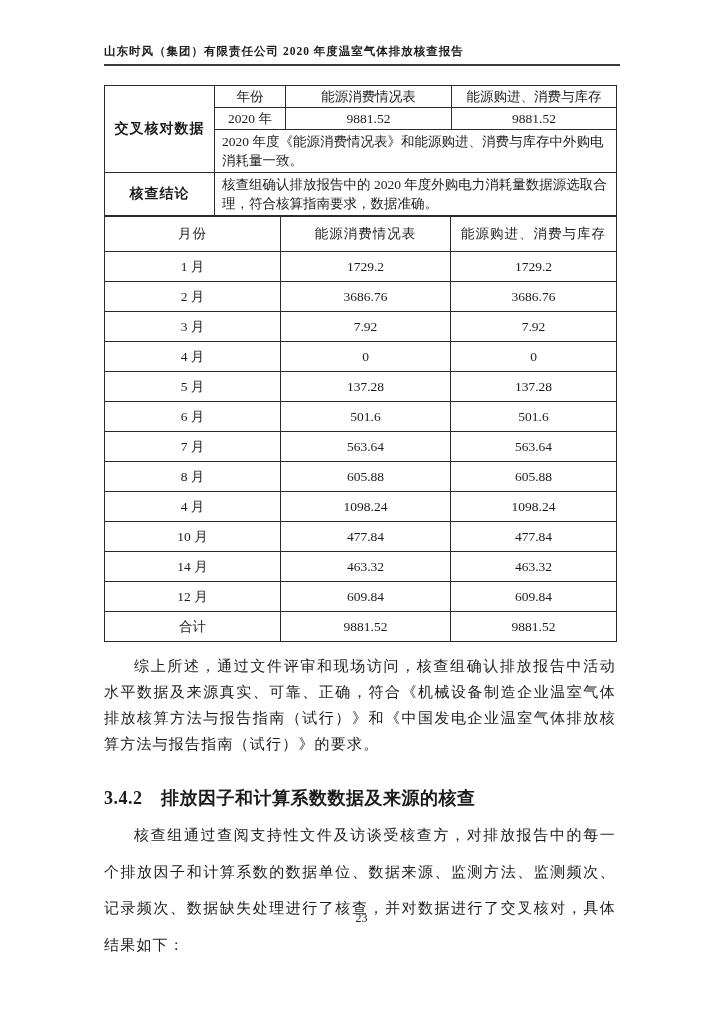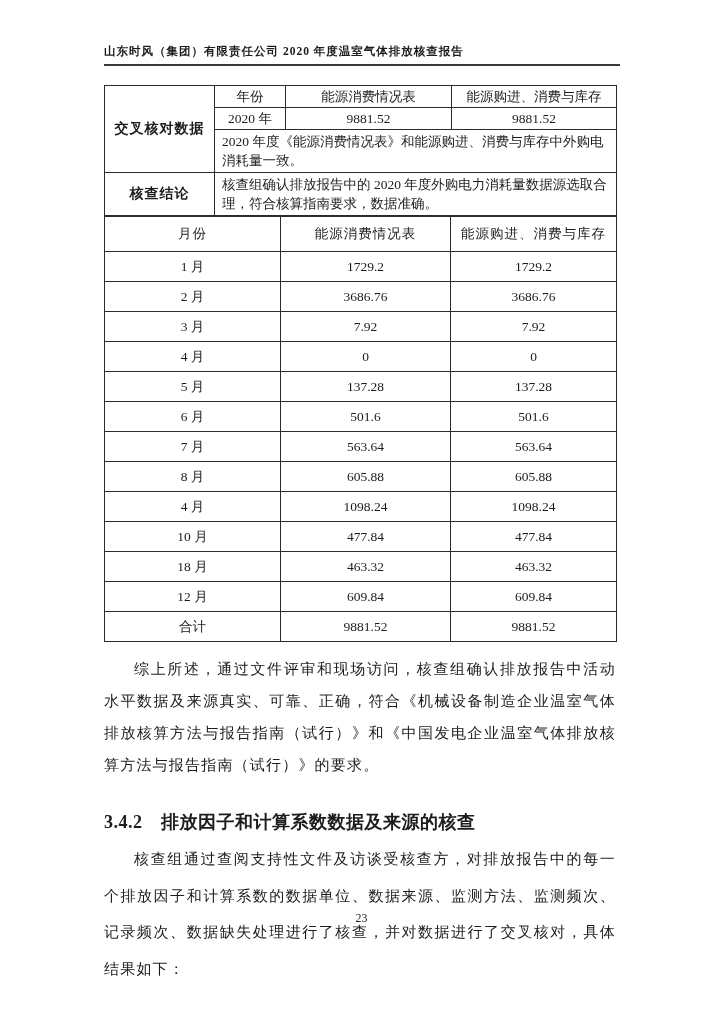--- a/index.html
+++ b/index.html
@@ -34,21 +34,21 @@
   .table-title {
     text-align:center; font-weight:bold; font-size:15.5px;
     letter-spacing:0.5px; margin:19px 0 11px 0; width:512px;
   }
 
   .t2 th { font-size:13.5px; height:32px; text-align:center; vertical-align:middle; letter-spacing:1px; }
   .t2 td { font-size:13.5px; height:21px; text-align:center; vertical-align:middle; padding:4px 4px; }
 
   
   .para {
-    width:512px; font-size:15px; line-height:32px;
+    width:512px; font-size:15px; line-height:26px;
     text-align:justify; text-indent:2em; letter-spacing:1.2px;
     margin:11px 0 0 0;
   }
   .para.second { line-height:36.5px; margin-top:7px; }
   .section-heading {
     width:512px; font-size:18px; font-weight:bold;
     letter-spacing:0.5px; margin:29px 0 4px 0;
   }
   .page-number {
     position:absolute; left:0; right:1px; bottom:98px;
@@ -150,21 +150,21 @@
           <td>4 月</td>
           <td>1098.24</td>
           <td>1098.24</td>
         </tr>
         <tr>
           <td>10 月</td>
           <td>477.84</td>
           <td>477.84</td>
         </tr>
         <tr>
-          <td>18 月</td>
+          <td>14 月</td>
           <td>463.32</td>
           <td>463.32</td>
         </tr>
         <tr>
           <td>12 月</td>
           <td>609.84</td>
           <td>609.84</td>
         </tr>
         <tr>
           <td>合计</td>

